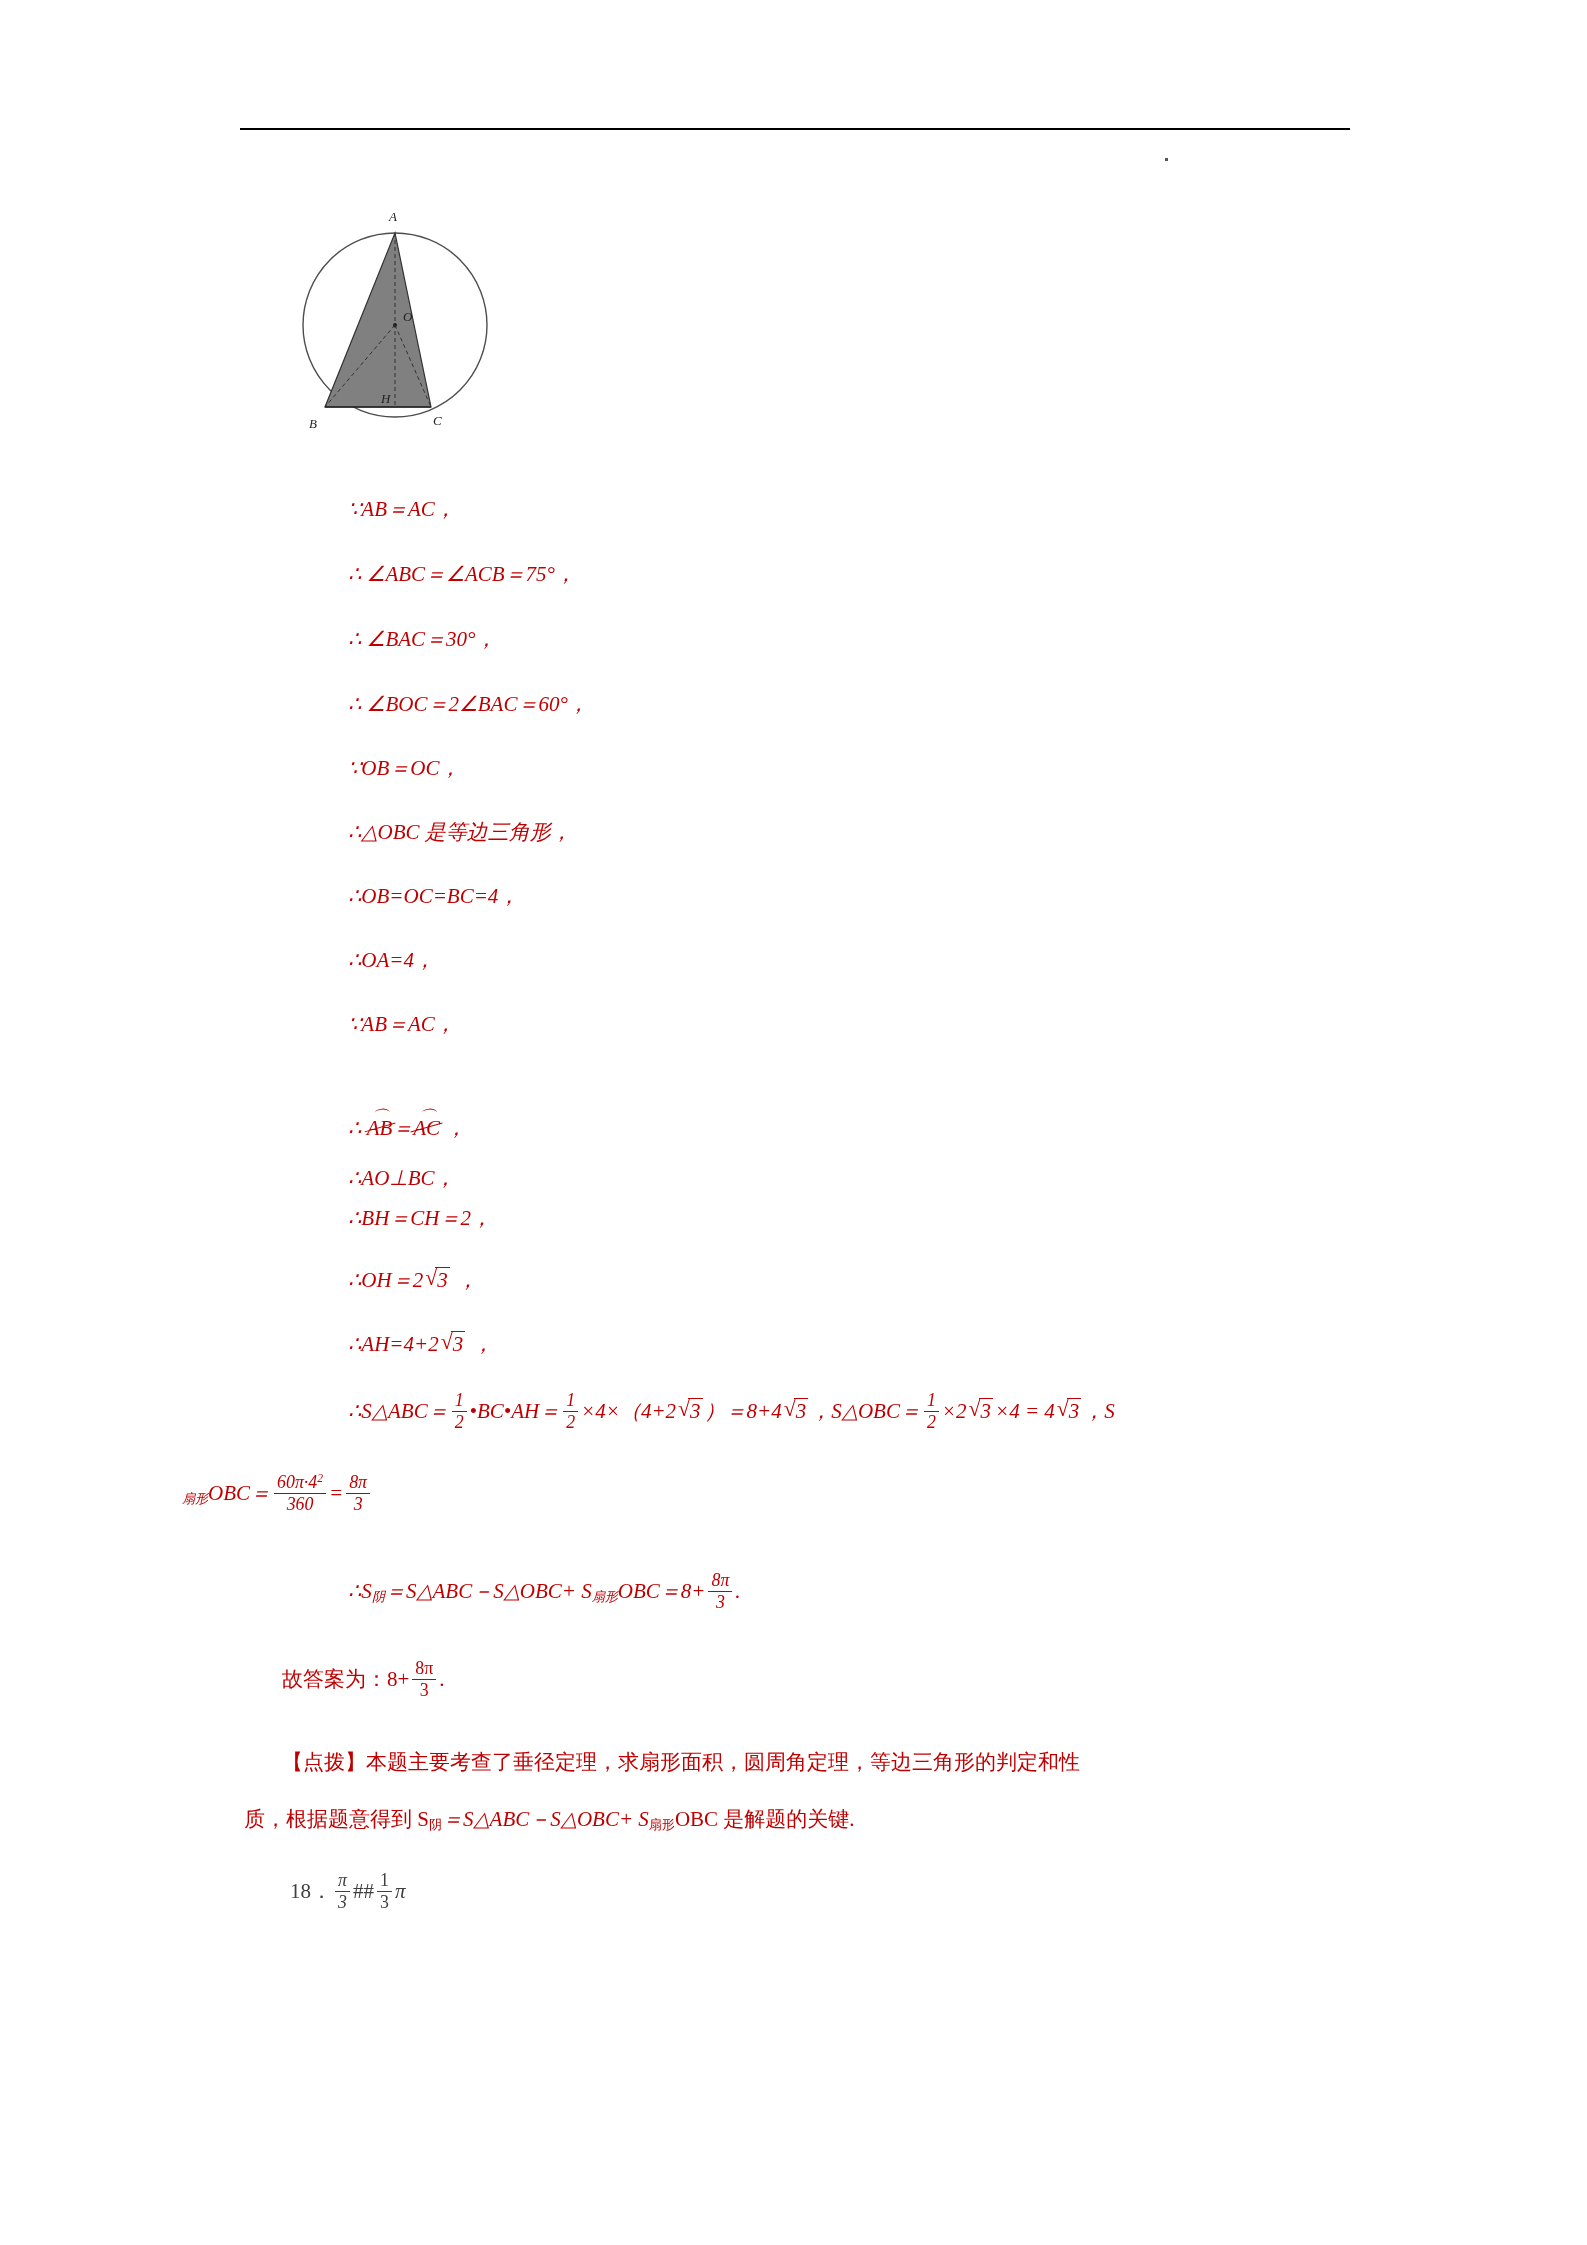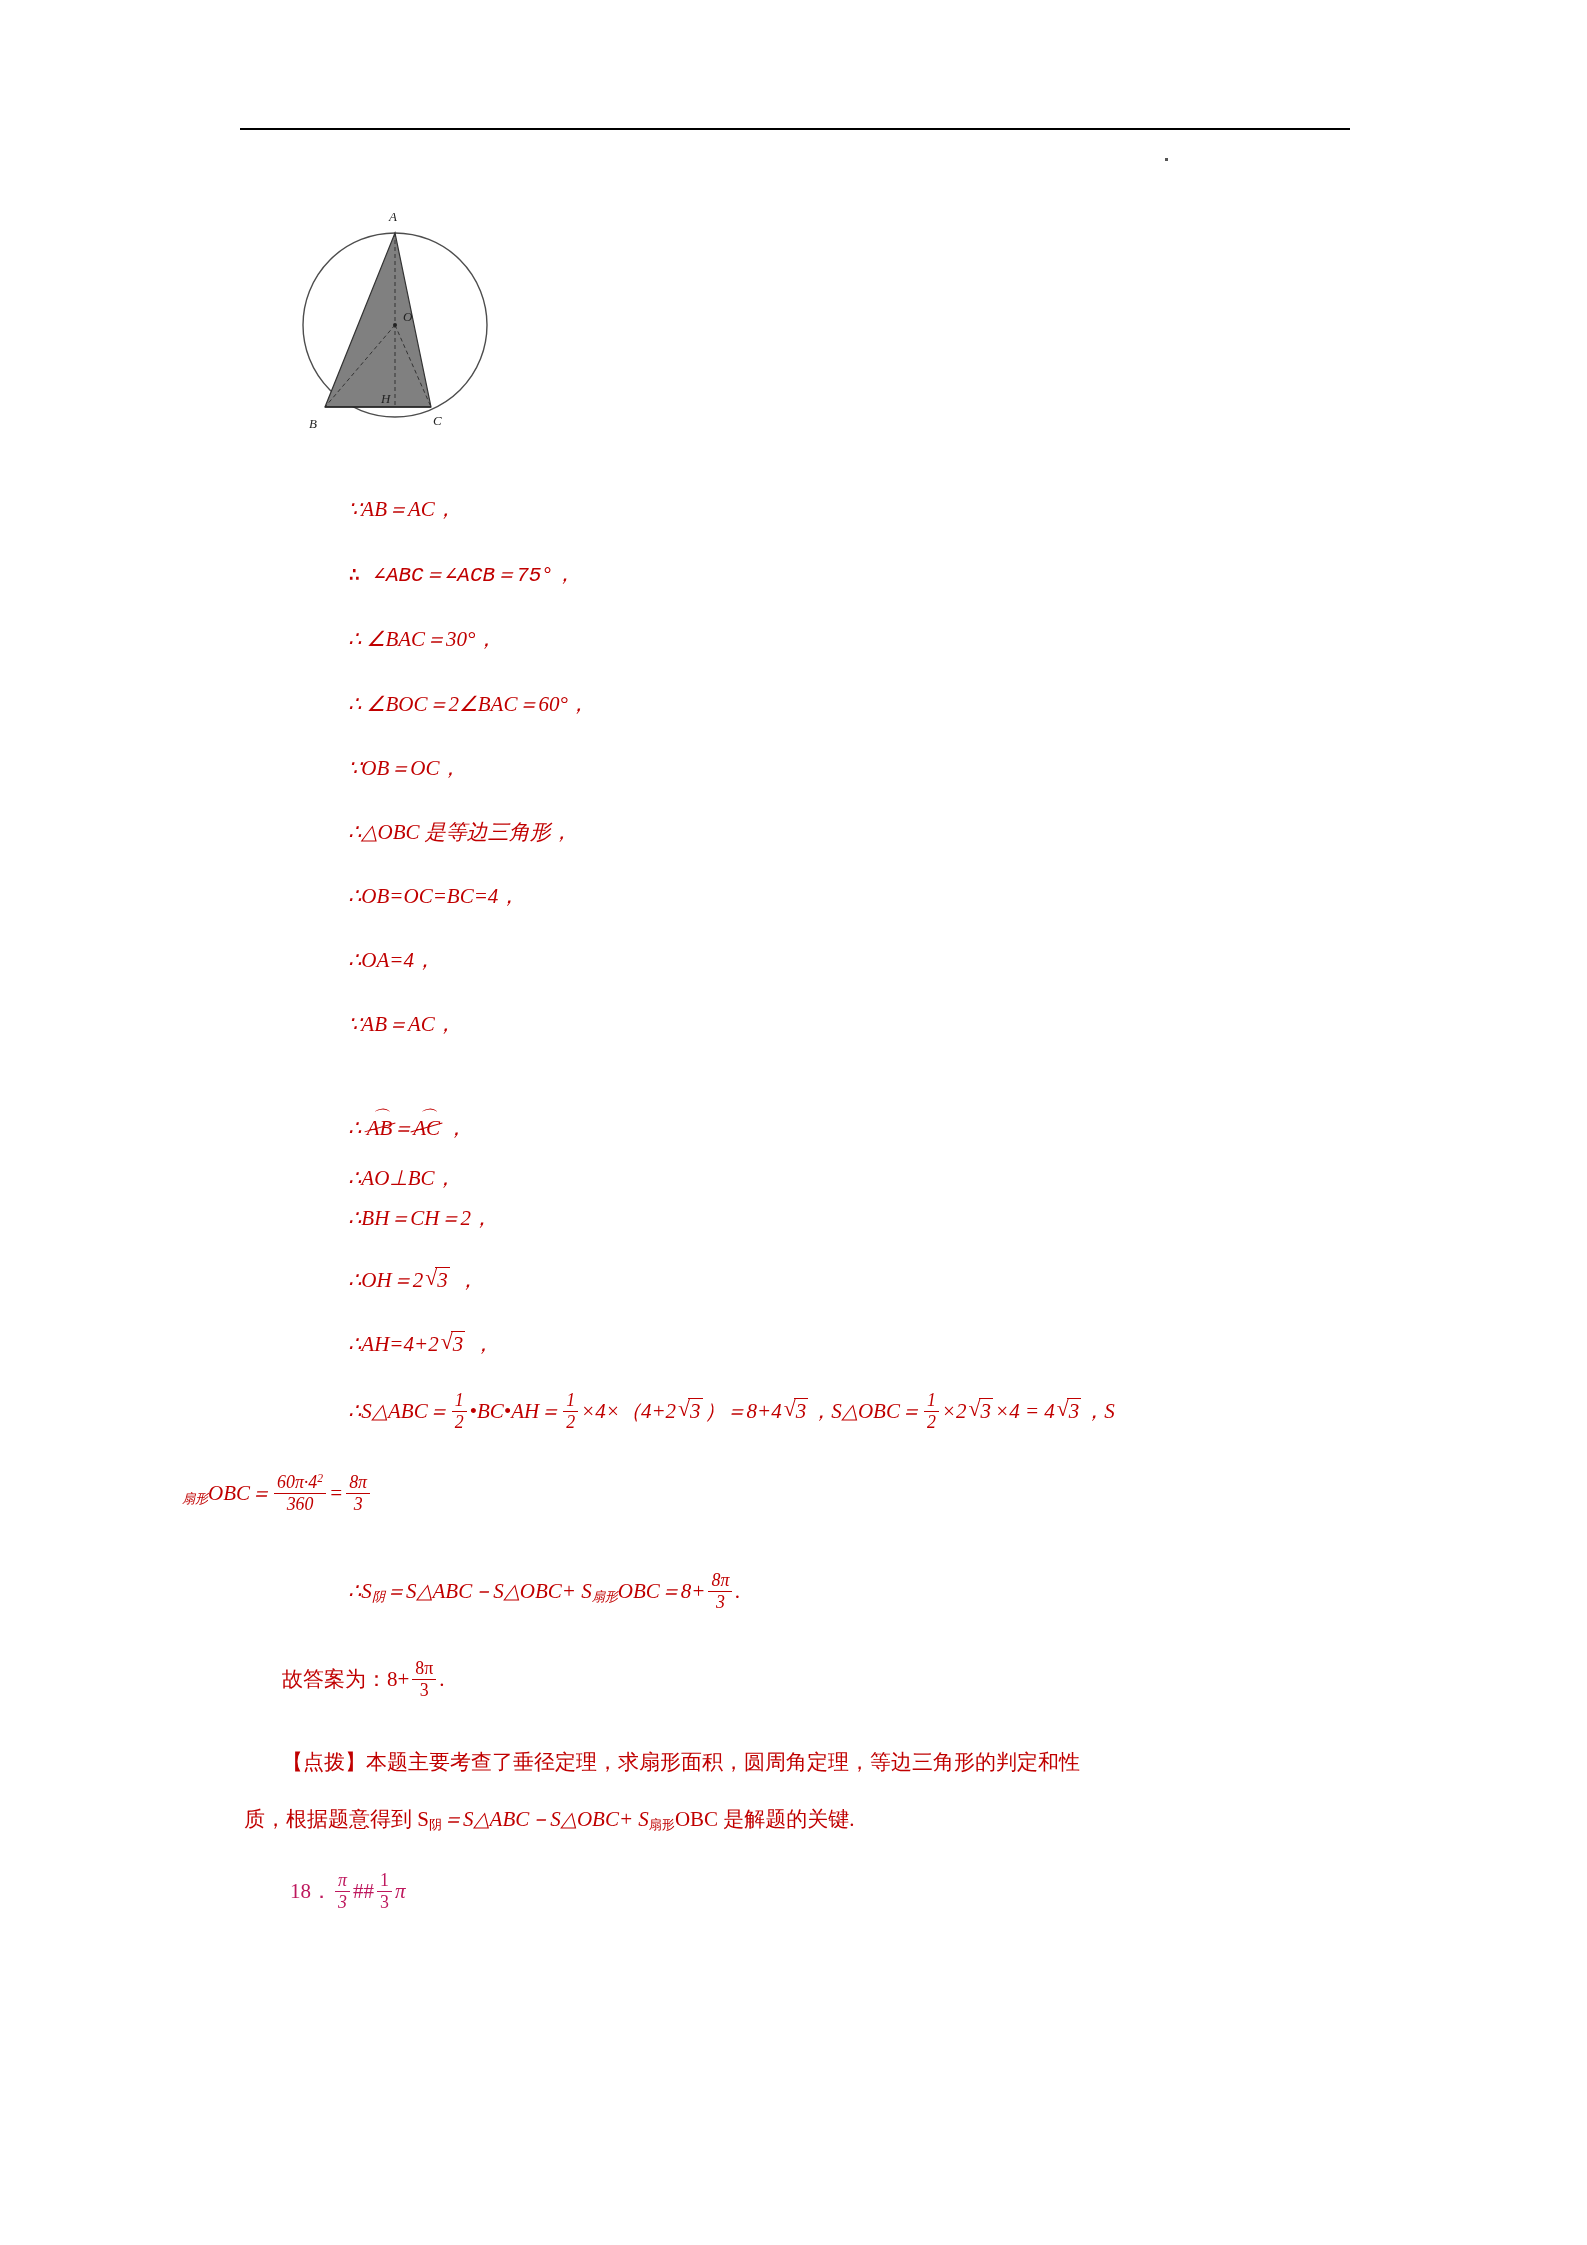--- a/index.html
+++ b/index.html
@@ -109,21 +109,21 @@
       <circle cx="110" cy="140" r="2" fill="#222"></circle>
       <text x="104" y="36" font-size="13" font-style="italic" font-family="Liberation Serif, serif" fill="#222">A</text>
       <text x="118" y="136" font-size="13" font-style="italic" font-family="Liberation Serif, serif" fill="#222">O</text>
       <text x="96" y="218" font-size="13" font-style="italic" font-family="Liberation Serif, serif" fill="#222">H</text>
       <text x="24" y="243" font-size="13" font-style="italic" font-family="Liberation Serif, serif" fill="#222">B</text>
       <text x="148" y="240" font-size="13" font-style="italic" font-family="Liberation Serif, serif" fill="#222">C</text>
     </svg>
   </div>
 
   <div class="ln it" style="left:348px; top:495px;">∵AB＝AC，</div>
-  <div class="ln it" style="left:348px; top:560px;font-family:Liberation Mono, monospace;">∴ ∠ABC＝∠ACB＝75°，</div>
+  <div class="ln it" style="left:348px; top:560px;">∴ ∠ABC＝∠ACB＝75°，</div>
   <div class="ln it" style="left:348px; top:625px;">∴ ∠BAC＝30°，</div>
   <div class="ln it" style="left:348px; top:690px;">∴ ∠BOC＝2∠BAC＝60°，</div>
   <div class="ln it" style="left:348px; top:754px;">∵OB＝OC，</div>
   <div class="ln it" style="left:348px; top:818px;text-align:right;">∴△OBC 是等边三角形，</div>
   <div class="ln it" style="left:348px; top:882px;">∴OB=OC=BC=4，</div>
   <div class="ln it" style="left:348px; top:946px;">∴OA=4，</div>
   <div class="ln it" style="left:348px; top:1010px;">∵AB＝AC，</div>
 
   <div class="ln it" style="left:348px; top:1076px;">
     <span>∴ </span><span class="arc strike">AB</span><span>＝</span><span class="arc strike">AC</span><span> ，</span>
@@ -155,18 +155,18 @@
     <span>故答案为：</span><span>8+</span><span class="frac"><span class="num">8π</span><span class="den">3</span></span><span>.</span>
   </div>
 
   <div class="ln" style="left:282px; top:1748px;">
     <span>【点拨】</span><span>本题主要考查了垂径定理，求扇形面积，圆周角定理，等边三角形的判定和性</span>
   </div>
   <div class="ln" style="left:244px; top:1805px;">
     <span>质，根据题意得到 S</span><span class="sub">阴</span><span class="it">＝S△ABC－S△OBC+ S</span><span class="sub">扇形</span><span>OBC 是解题的关键.</span>
   </div>
 
-  <div class="ln blk" style="left:290px; top:1870px; color:#be185d;">
+  <div class="ln blk" style="left:290px; top:1870px; color:#404040;">
     <span>18．</span><span class="frac it"><span class="num">π</span><span class="den">3</span></span><span>##</span><span class="frac"><span class="num">1</span><span class="den">3</span></span><span class="it">π</span>
   </div>
 
 
 </div>
 
 </body></html>

